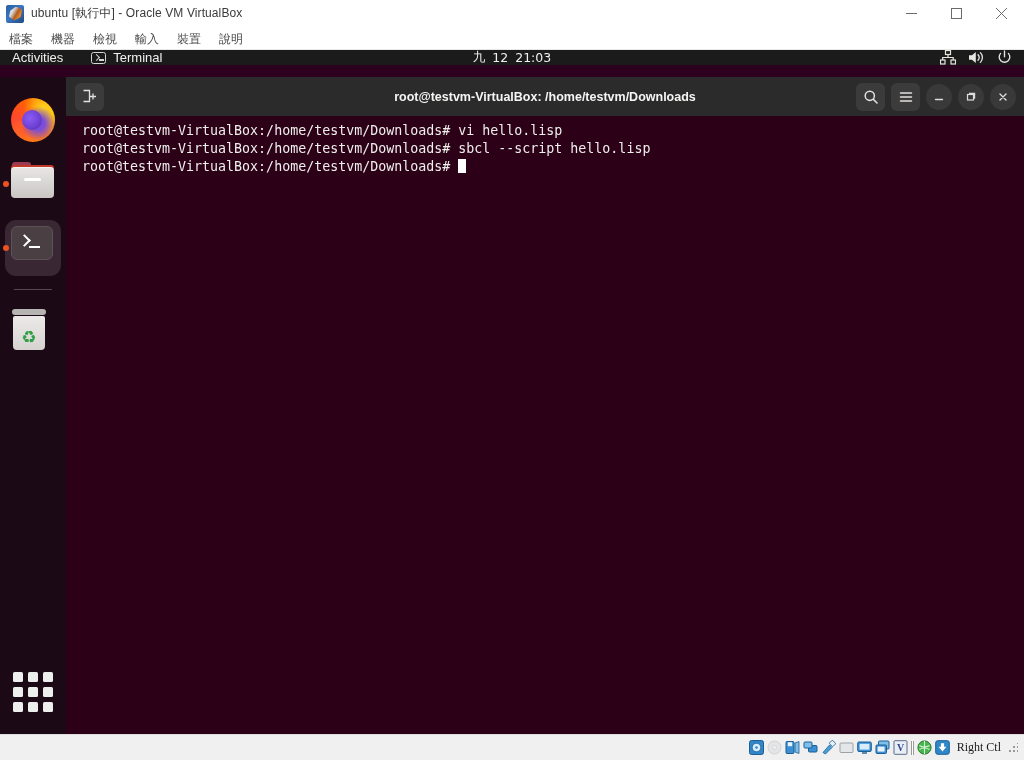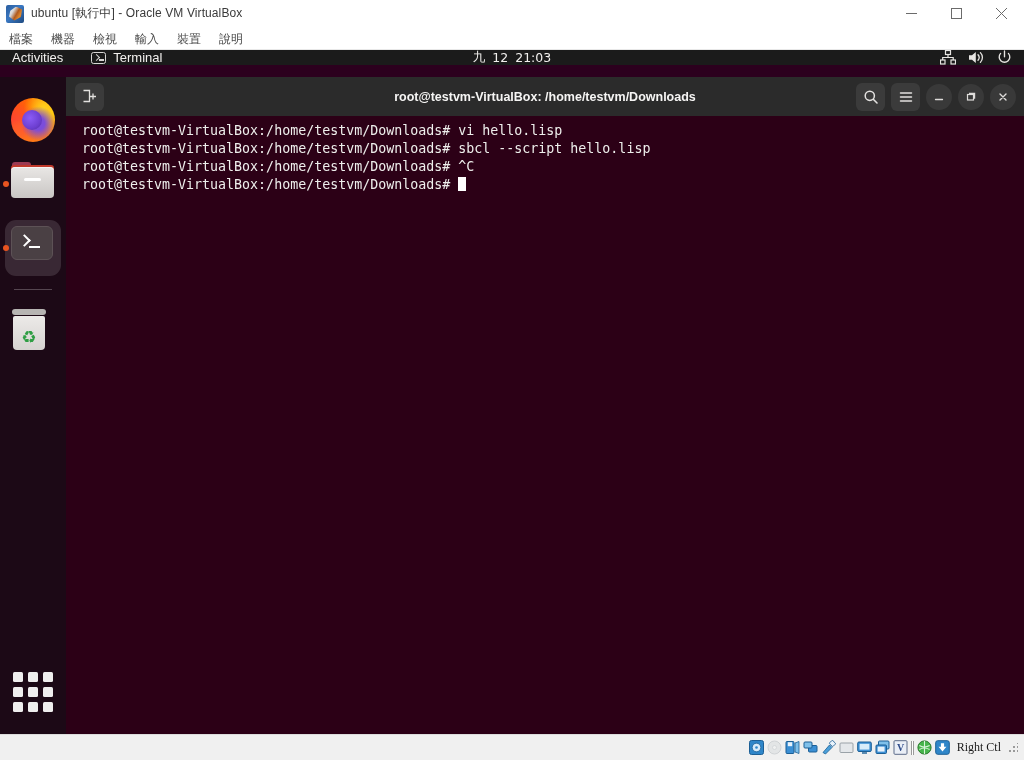--- a/index.html
+++ b/index.html
@@ -396,21 +396,20 @@
             <svg width="12" height="12" viewBox="0 0 12 12">
                 <path d="M3 3 L9 9 M9 3 L3 9" stroke="#dedcda" stroke-width="1.4" stroke-linecap="round"></path>
               </svg>
           </div>
         </div>
       </div>
 
       <div class="term-body">
         <div class="term-line"><span>root@testvm-VirtualBox:/home/testvm/Downloads# </span><span>vi hello.lisp</span></div>
         <div class="term-line"><span>root@testvm-VirtualBox:/home/testvm/Downloads# </span><span>sbcl --script hello.lisp</span></div>
-        <div class="term-line"><span>root@testvm-VirtualBox:/home/testvm/Downloads# </span><span>^C</span></div>
         <div class="term-line"><span>root@testvm-VirtualBox:/home/testvm/Downloads# </span><span class="cursor"></span></div>
       </div>
     </div>
 
     <div class="gnome-topbar">
       <div class="activities">Activities</div>
       <div class="topbar-app">
         <span class="term-glyph"></span>
         <span class="topbar-app-label">Terminal</span>
       </div>

